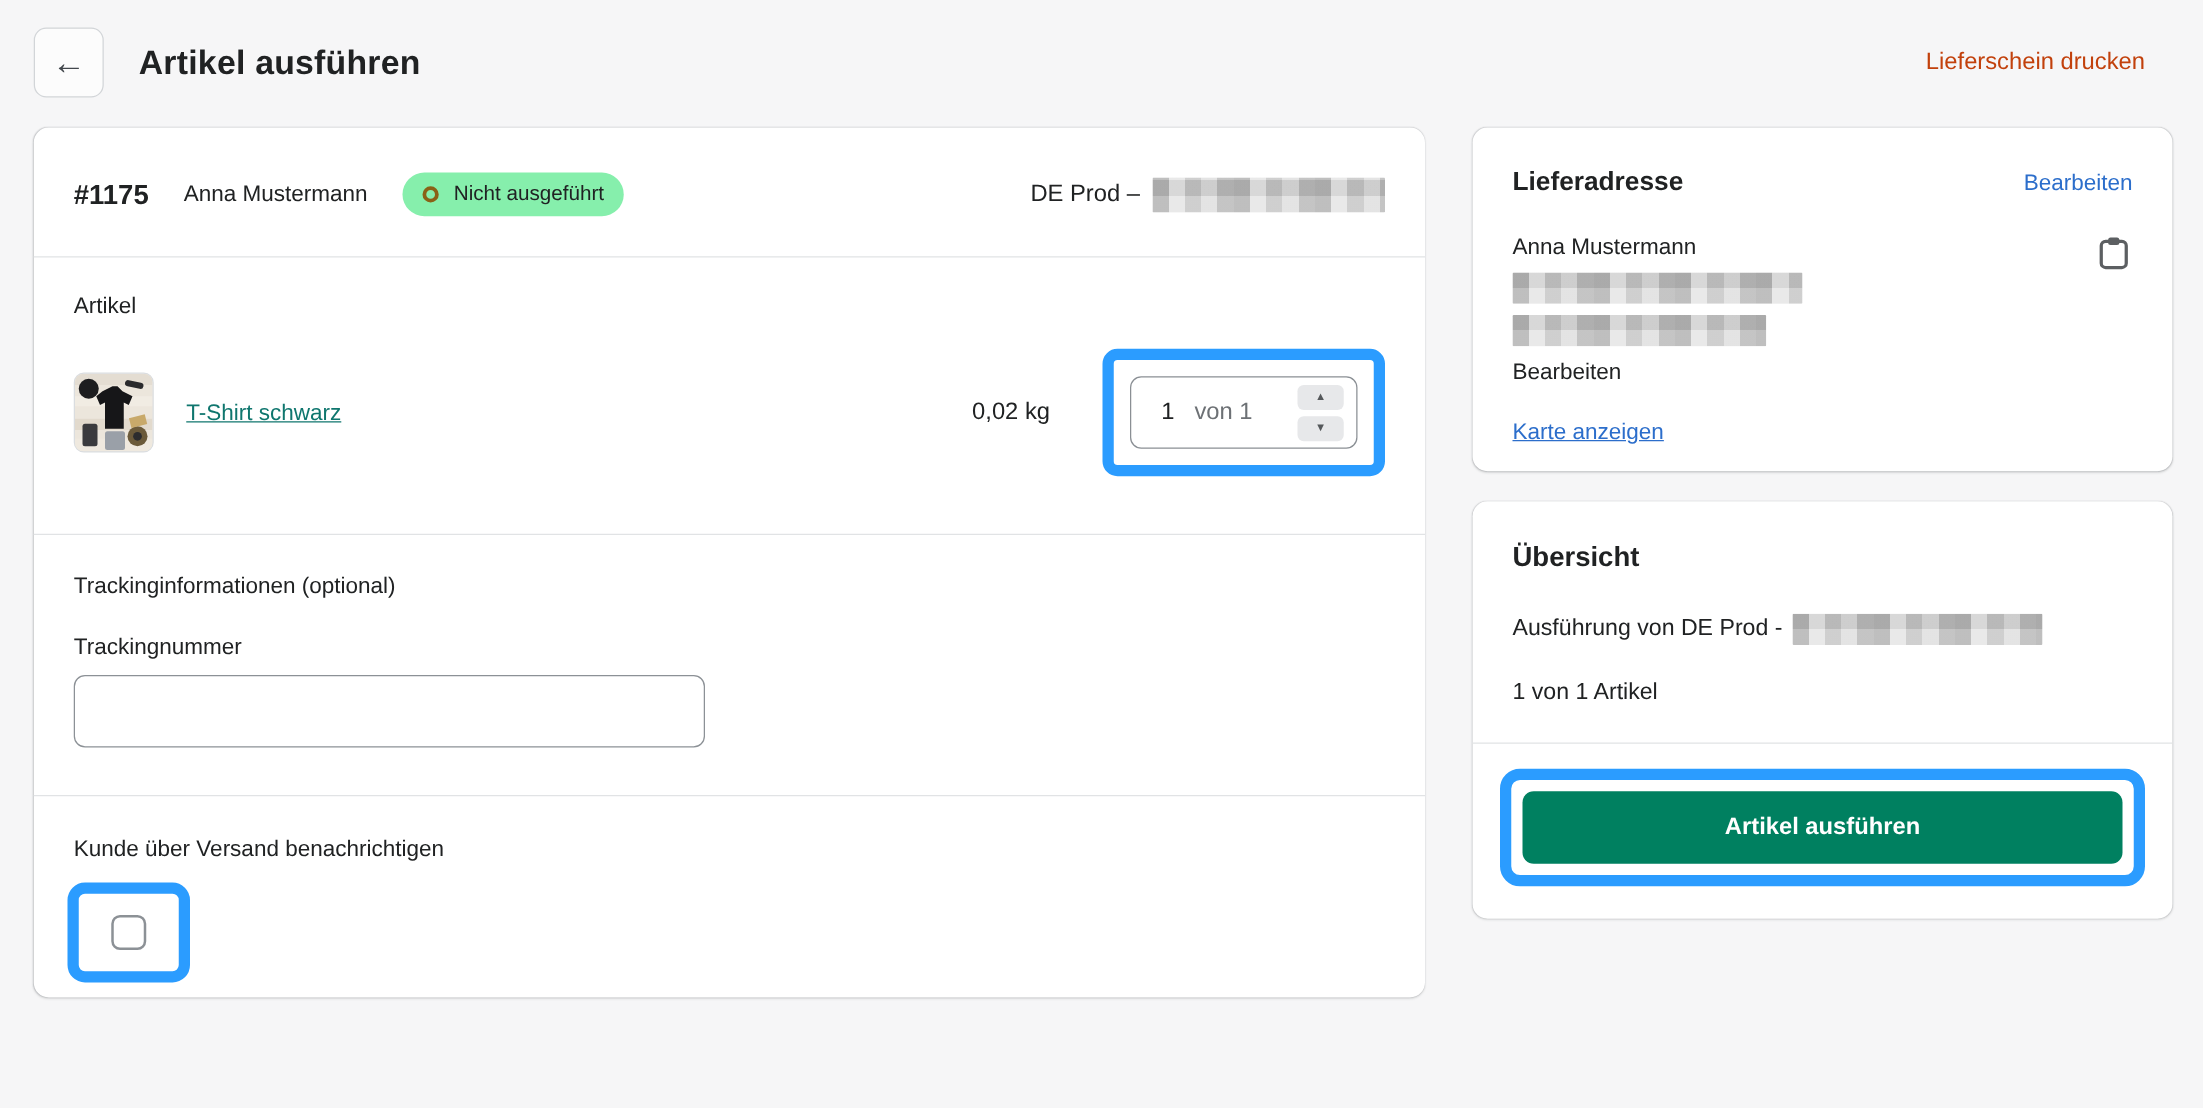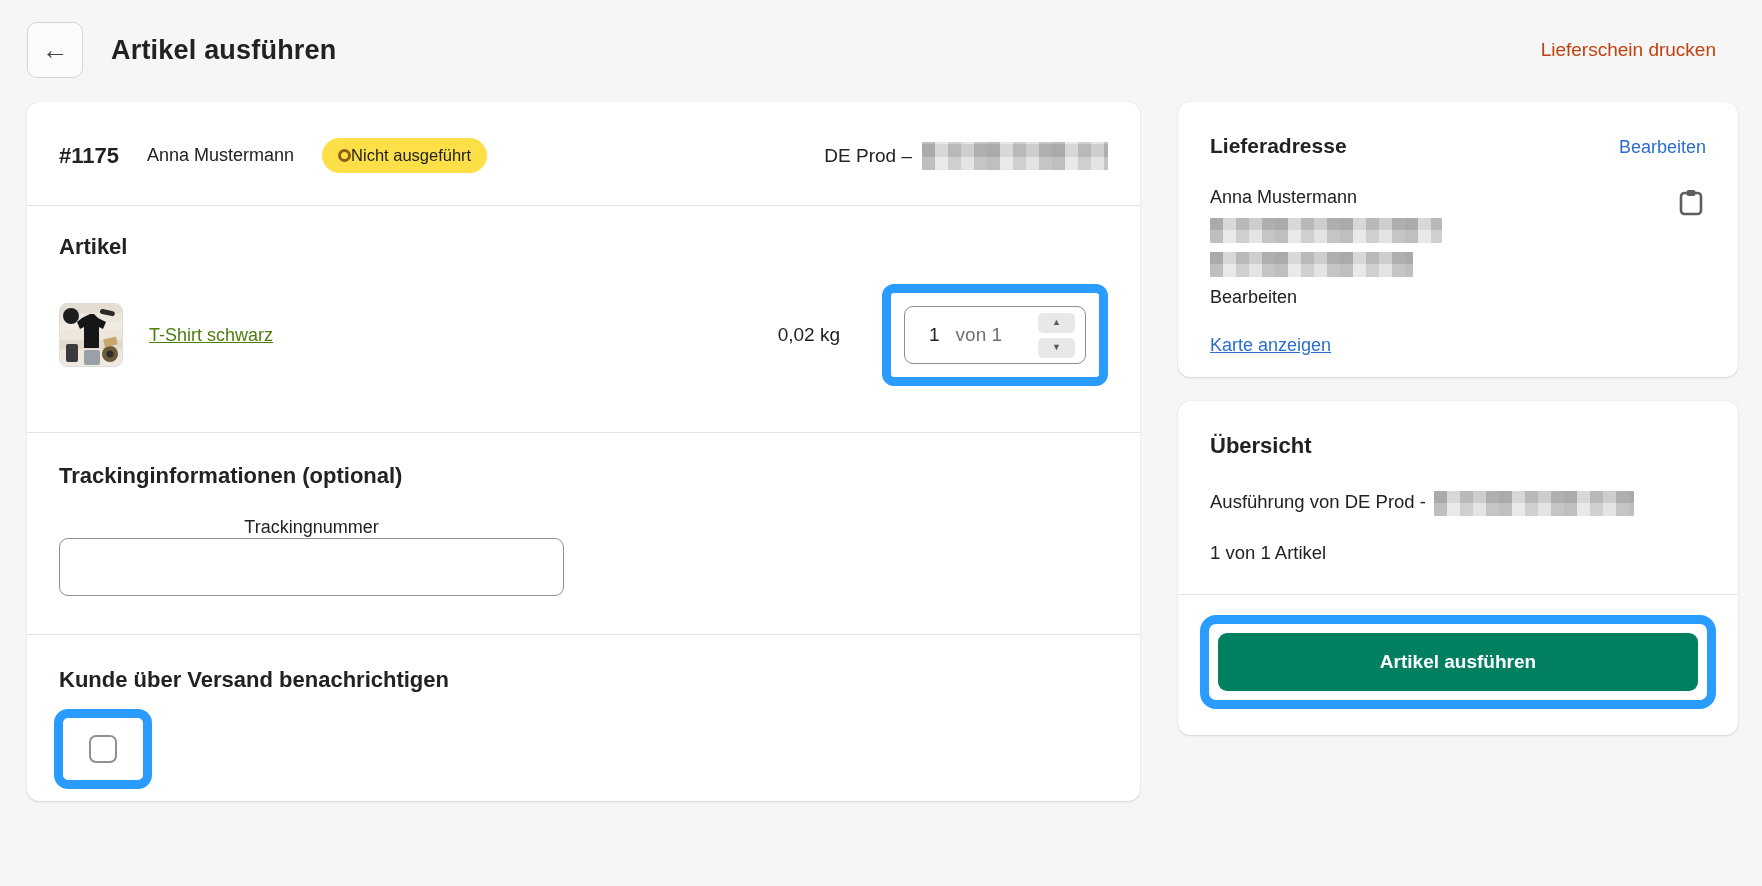--- a/index.html
+++ b/index.html
@@ -30,45 +30,45 @@
   .main-card { flex:0 0 1113px; }
   .side-col { flex:1 1 auto; display:flex; flex-direction:column; gap:24px; }
 
   .divider { height:1px; background:#e1e3e5; }
 
   
   .order-head { display:flex; align-items:center; gap:28px; padding:36px 32px 32px; }
   .order-number { font-size:22px; font-weight:700; }
   .order-customer { font-size:18px; }
   .badge {
-    display:inline-flex; align-items:center; gap:0;
-    background:#fde047; border-radius:20px; padding:8px 16px;
+    display:inline-flex; align-items:center; gap:12px;
+    background:#86efac; border-radius:20px; padding:8px 16px;
     font-size:16.5px; color:#202223;
   }
   .badge-ring { width:13px; height:13px; border:3px solid #8a6116; border-radius:50%; }
   .order-location { margin-left:auto; font-size:19px; display:flex; align-items:center; gap:10px; }
 
   
   .redacted {
     display:inline-block; height:25px; border-radius:1px; vertical-align:middle;
     background-color:#d6d6d6;
     background-image:
       repeating-linear-gradient(90deg, rgba(40,40,40,.18) 0 13px, rgba(255,255,255,.30) 13px 26px, rgba(60,60,60,.10) 26px 39px, rgba(255,255,255,.12) 39px 52px, rgba(30,30,30,.14) 52px 65px),
       repeating-linear-gradient(0deg, rgba(255,255,255,.25) 0 13px, rgba(90,90,90,.12) 13px 26px);
   }
 
   
   .items-section { padding:28px 32px 46px; }
-  .section-heading { font-size:22px; font-weight:700; }
+  .section-heading { font-size:18px; font-weight:400; }
   .item-row { display:flex; align-items:center; margin-top:24px; }
   .thumb {
     width:64px; height:64px; border:1px solid #dadde0; border-radius:8px;
     overflow:hidden; flex:0 0 auto; background:#efe9e0;
   }
-  .item-link { margin-left:26px; font-size:18px; color:#4d7c0f; text-decoration:underline; cursor:pointer; }
+  .item-link { margin-left:26px; font-size:18px; color:#0f766e; text-decoration:underline; cursor:pointer; }
   .item-weight { margin-left:auto; font-size:19px; }
 
   .hl-blue { border:9px solid #2b9cff; background:#fff; }
   .stepper-hl { margin-left:42px; border-radius:12px; padding:13px; }
   .stepper {
     display:flex; align-items:center; width:182px; height:58px;
     border:1px solid #8a8f94; border-radius:9px; padding:0 10px 0 24px; background:#fff;
   }
   .stepper-value { font-size:19px; }
   .stepper-suffix { font-size:19px; color:#6d7175; margin-left:16px; }
@@ -76,21 +76,21 @@
   .spin-btn {
     width:37px; height:20px; background:#e7e8ea; border:none; border-radius:5px;
     display:flex; align-items:center; justify-content:center;
     font-size:9px; color:#55585b; cursor:pointer; line-height:1;
   }
 
   
   .tracking-section { padding:30px 32px 38px; }
   .field-row { display:flex; gap:36px; margin-top:28px; }
   .field { width:505px; }
-  .field-label { font-size:18px; margin-bottom:0;text-align:center; }
+  .field-label { font-size:18px; margin-bottom:12px; }
   .text-input {
     width:100%; height:58px; border:1px solid #8c9196; border-radius:9px;
     font-size:17px; padding:0 14px; background:#fff;
     font-family:"Liberation Sans","DejaVu Sans",sans-serif;
   }
 
   
   .notify-section { padding:32px 32px 12px; }
   .notify-hl {
     display:inline-flex; align-items:center; gap:20px;

